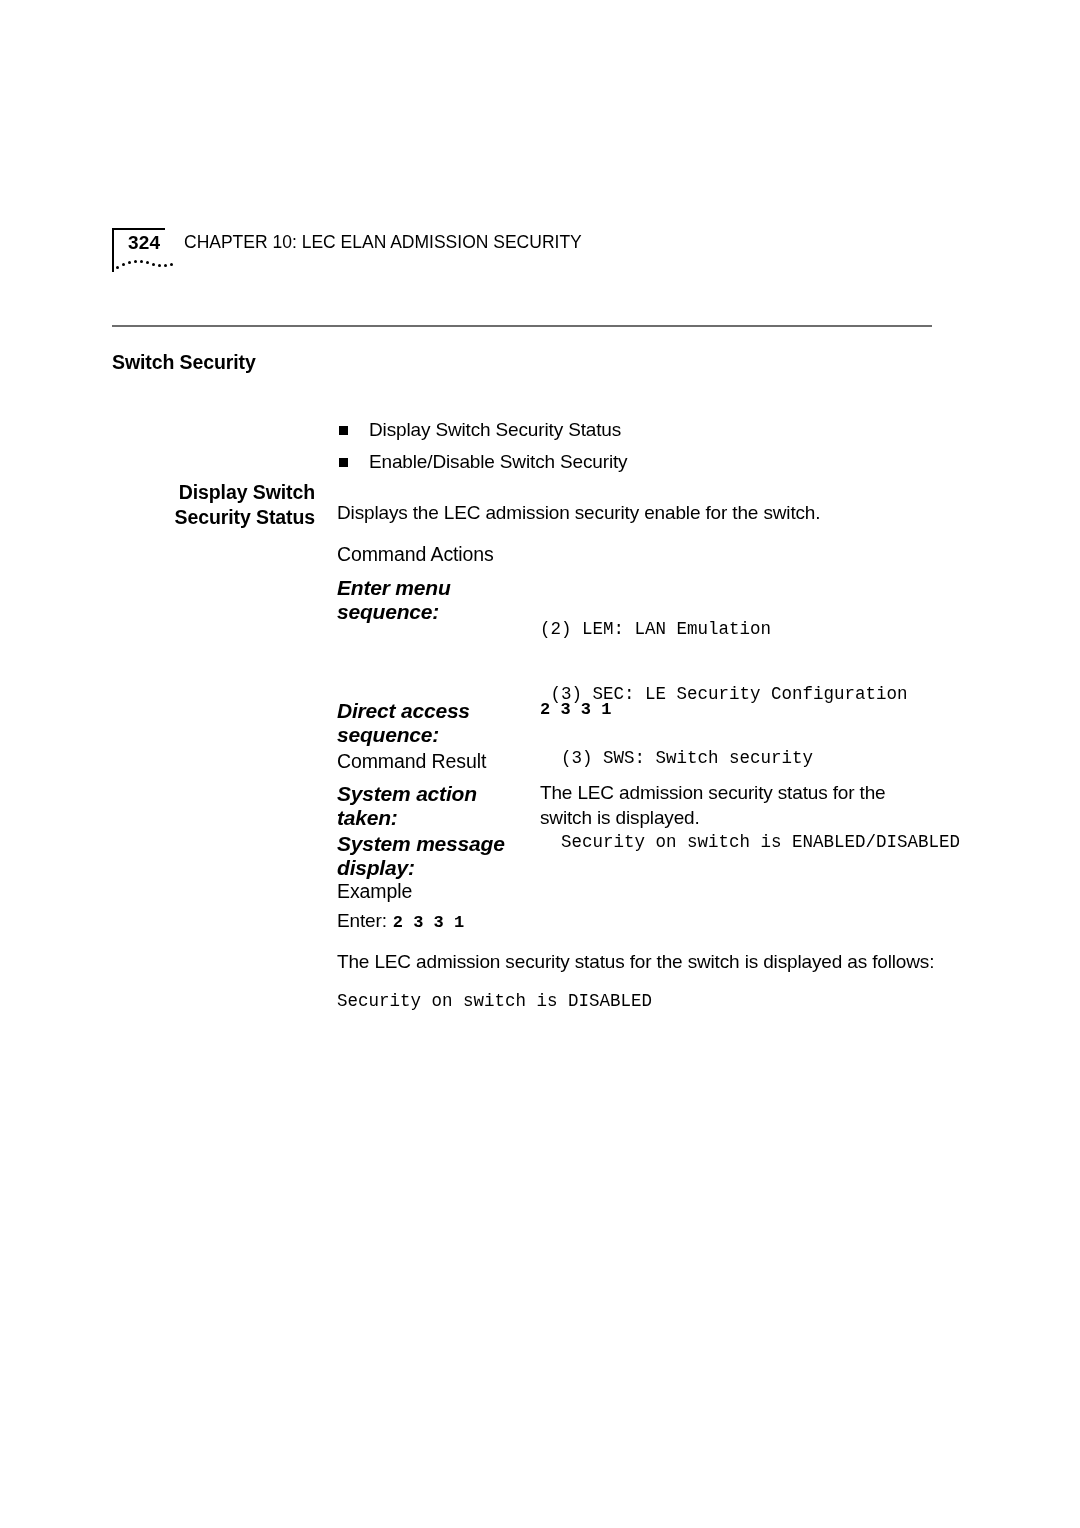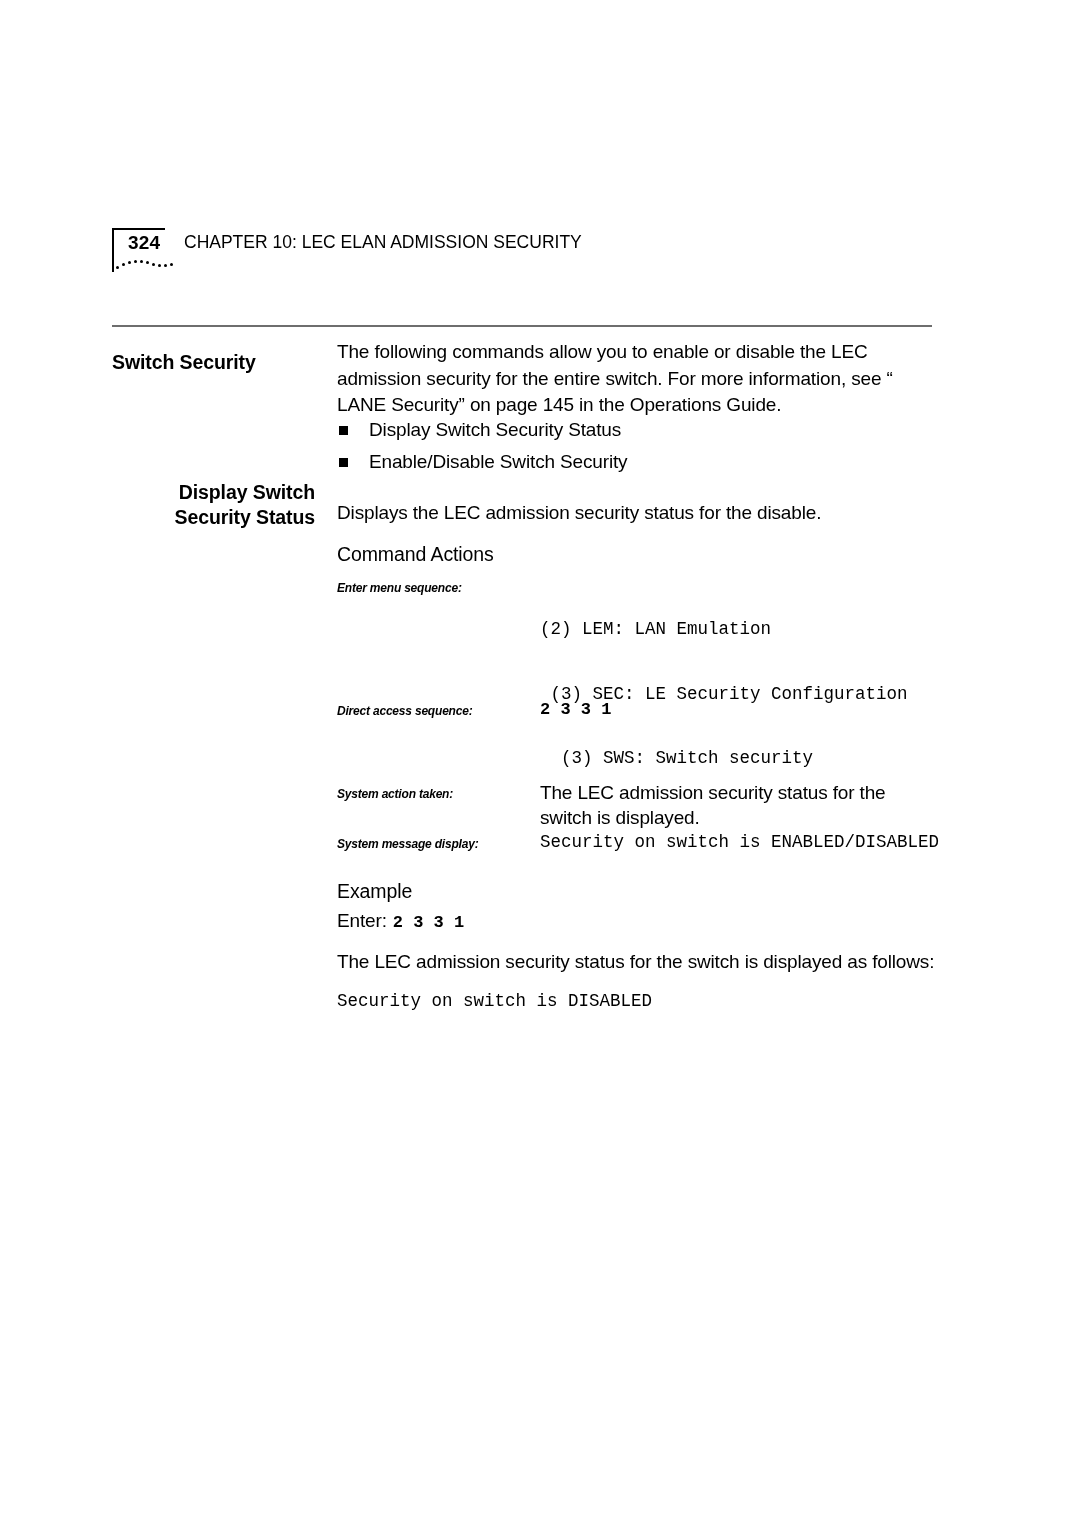--- a/index.html
+++ b/index.html
@@ -142,21 +142,21 @@
     width: 9px;
     height: 9px;
     background: #000;
   }
 
   
   .lv-label {
     position: absolute;
     left: 337px;
     width: 196px;
-    font-size: 12px;
+    font-size: 21px;
     font-weight: bold;
     font-style: italic;
     line-height: 24px;
     letter-spacing: -0.2px;
   }
   .lv-value {
     position: absolute;
     left: 540px;
     width: 400px;
   }
@@ -195,62 +195,62 @@
       <i style="left:42px; top:6px;"></i>
       <i style="left:48px; top:6px;"></i>
       <i style="left:54px; top:5px;"></i>
     </div>
   </div>
 
   <div class="section-rule"></div>
 
   <div class="margin-head flush-left" id="mh-switch-security">Switch Security</div>
 
-  <div class="col body-text" style="top:339px;">The following commands allow you to enable or disable the LEC admission security for the entire switch. For more information, see “ LANE Security”  on page 145 in the Operations Guide.</div>
 
   <div class="bullets">
     <div class="bullet-row">
       <span class="sq"></span>
       <span>Display Switch Security Status</span>
     </div>
     <div class="bullet-row">
       <span class="sq"></span>
       <span>Enable/Disable Switch Security</span>
     </div>
   </div>
 
   <div class="margin-head flush-right" id="mh-display-switch">
     <div>Display Switch</div>
     <div>Security Status</div>
   </div>
 
-  <div class="col body-text" style="top:500px;">Displays the LEC admission security status for the disable.</div>
+  <div class="col body-text" style="top:500px;">Displays the LEC admission security enable for the switch.</div>
 
   <div class="col sub-head" style="top:542px;">Command Actions</div>
 
   <div class="lv-label" style="top:576px;">Enter menu sequence:</div>
 
   <div class="lv-value mono" style="top:576px;">
     <div>(2) LEM: LAN Emulation</div>
     <div> (3) SEC: LE Security Configuration</div>
     <div>  (3) SWS: Switch security</div>
   </div>
 
   <div class="lv-label" style="top:699px;">Direct access sequence:</div>
 
   <div class="lv-value mono-bold" style="top:700px; font-size:17px;">2 3 3 1</div>
 
+  <div class="col sub-head" style="top:749px;">Command Result</div>
 
   <div class="lv-label" style="top:782px;">System action taken:</div>
 
   <div class="lv-value body-text" style="top:780px; width:370px; line-height:25px;">The LEC admission security status for the switch is displayed.</div>
 
   <div class="lv-label" style="top:832px;">System message display:</div>
 
-  <div class="lv-value mono" style="top:832px; width:420px;">Security on switch is ENABLED/DISABLED</div>
+  <div class="lv-value mono" style="top:832px; width:420px;text-align:right;">Security on switch is ENABLED/DISABLED</div>
 
   <div class="col sub-head" style="top:879px;">Example</div>
 
   <div class="col" style="top:908px;">
     <span class="body-text">Enter:</span><span class="mono-bold" style="padding-left:6px;">2 3 3 1</span>
   </div>
 
   <div class="col body-text" style="top:949px; width:620px;">The LEC admission security status for the switch is displayed as follows:</div>
 
   <div class="col mono" style="top:991px;">Security on switch is DISABLED</div>

